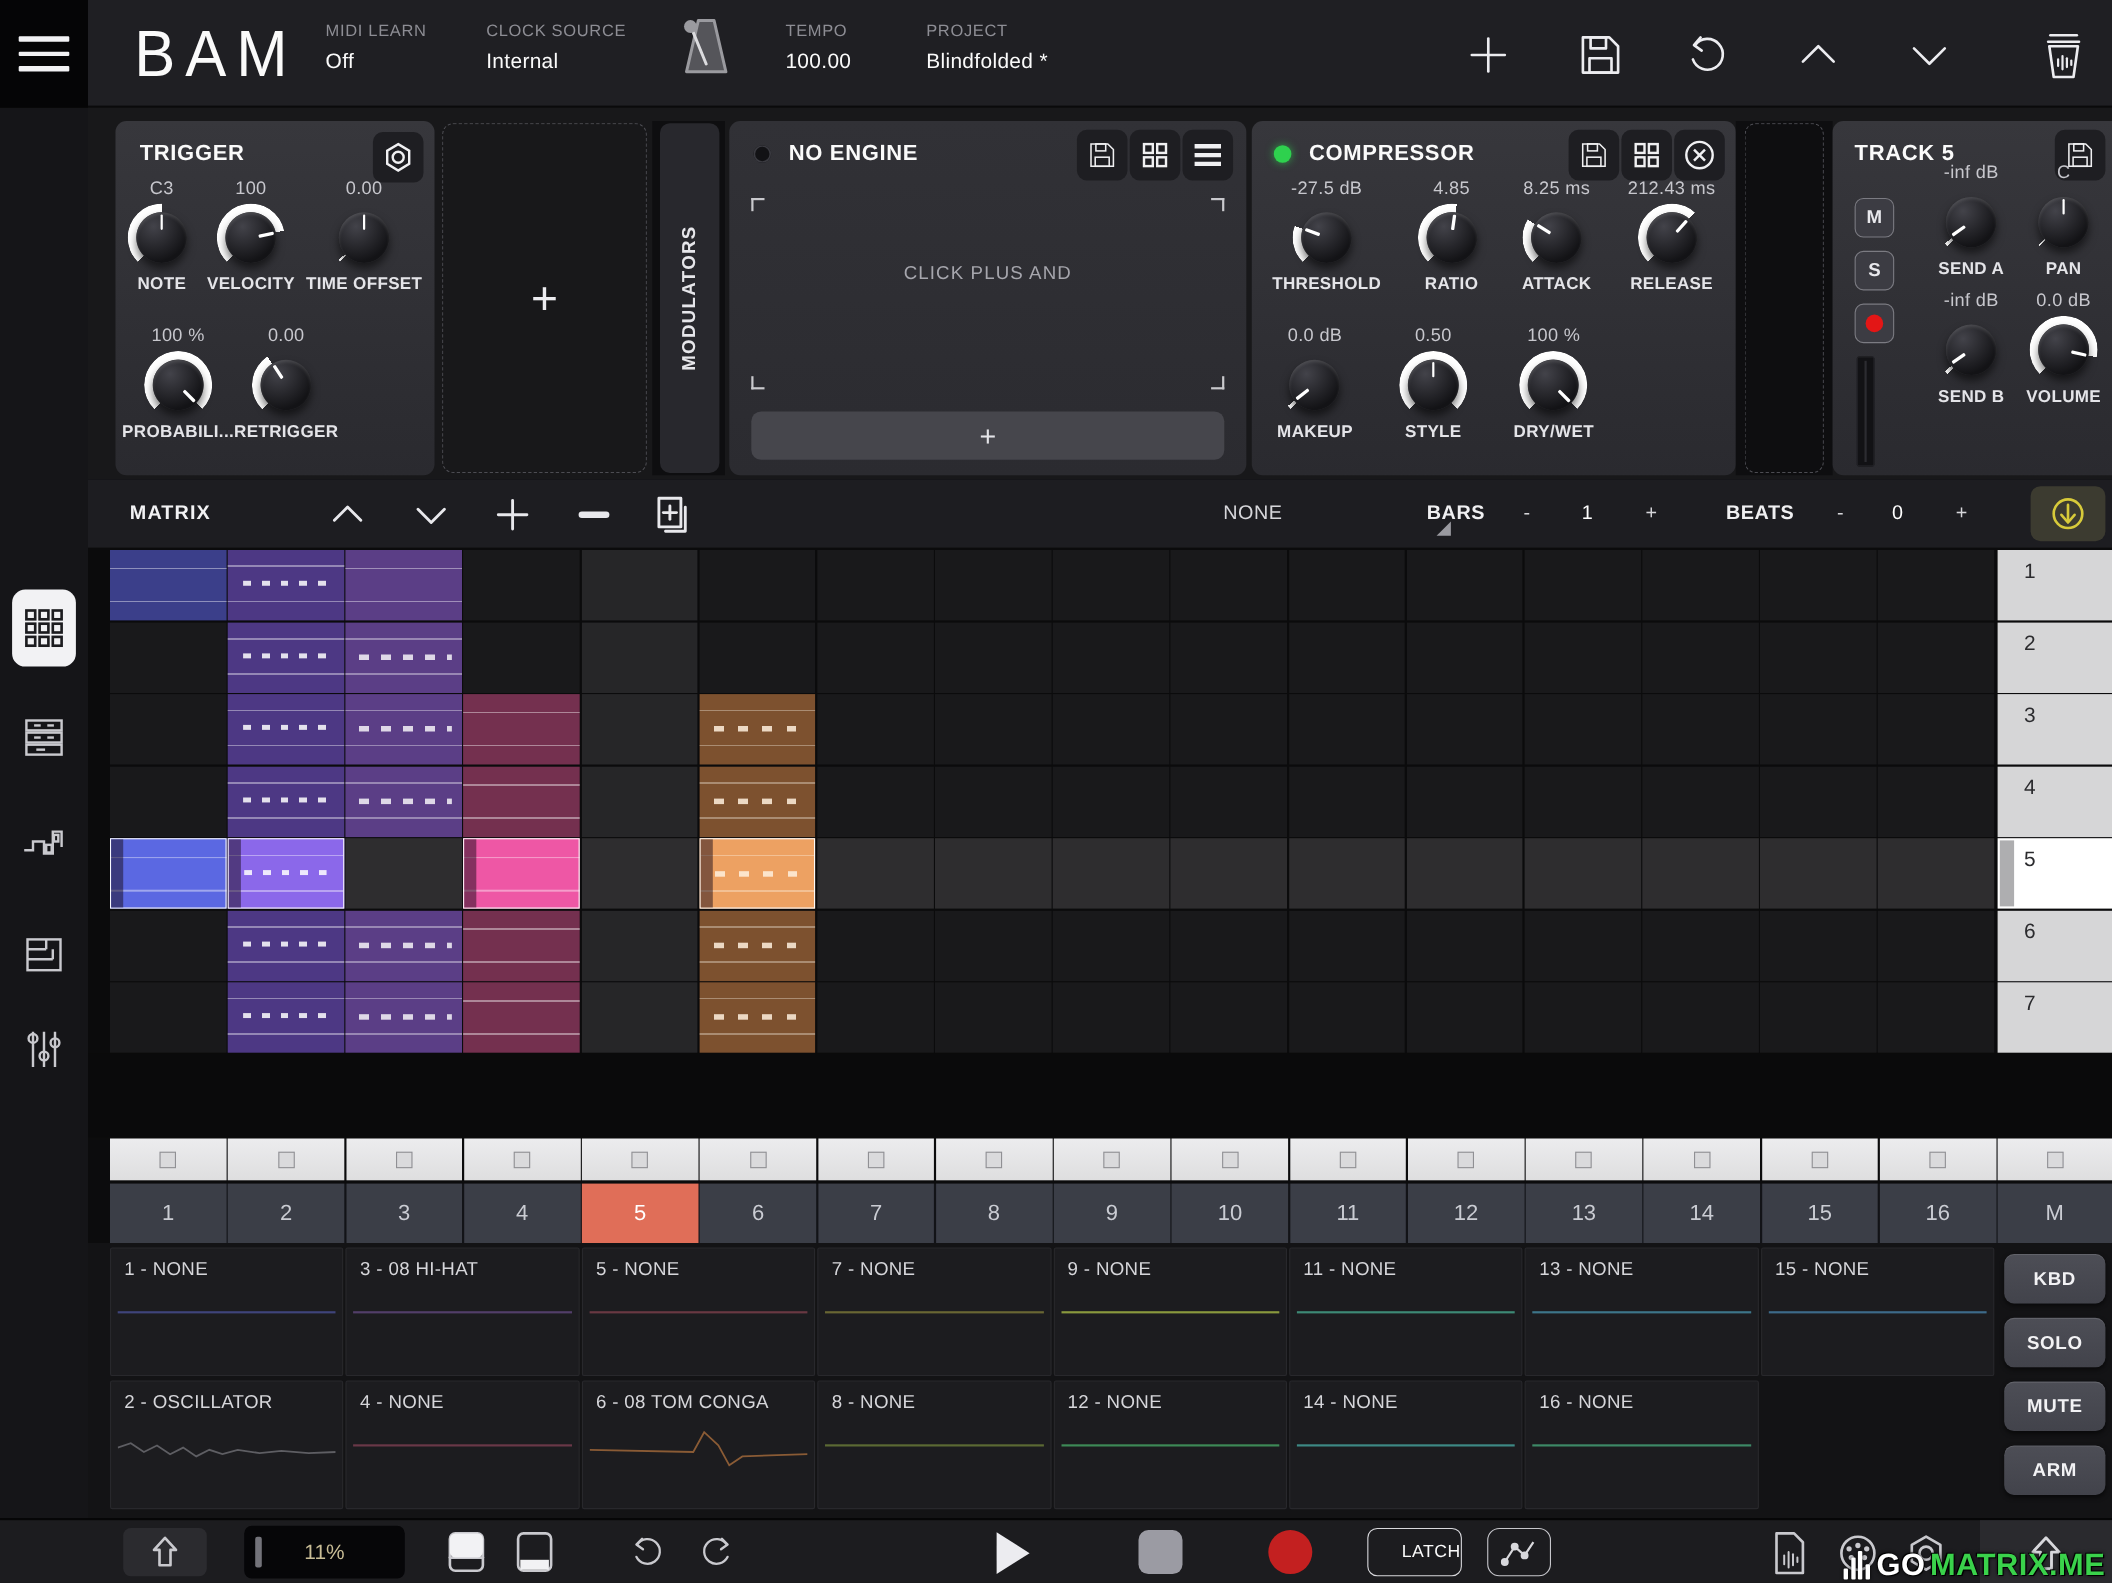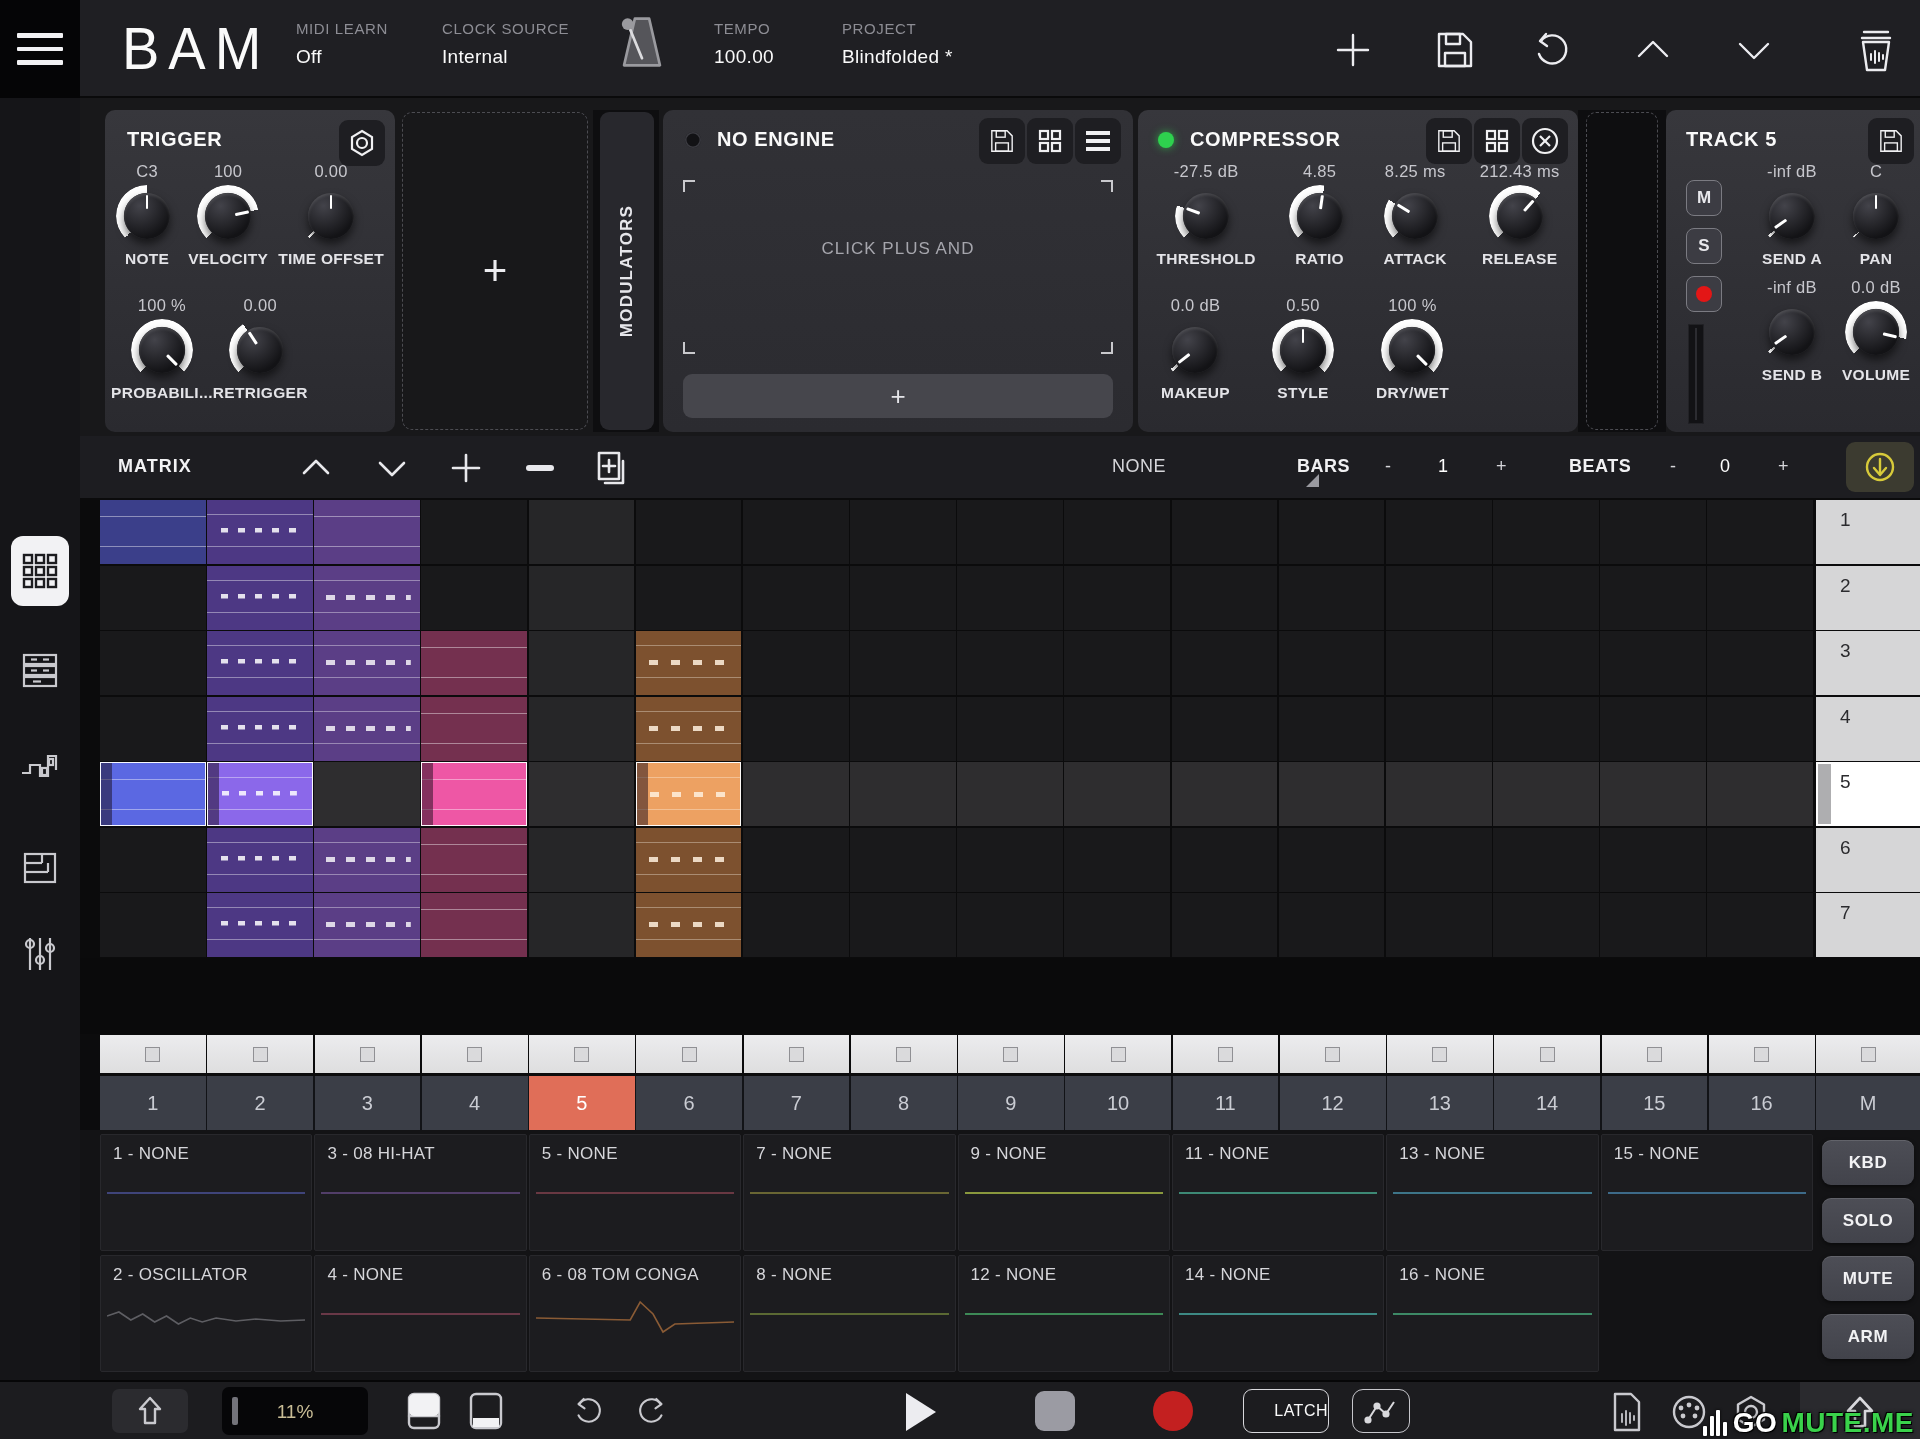--- a/index.html
+++ b/index.html
@@ -481,21 +481,21 @@
     </div>
   <div class="sq-btn" style="left:20px;top:118px">
       <span>S</span>
     </div>
   <div class="sq-btn" style="left:20px;top:166px">
       <i style="width:16px;height:16px;border-radius:50%;background:#e31616"></i>
     </div>
   <div class="meter" style="left:22px;top:214px;height:100px">
       <i></i>
     </div>
-  <div style="position:absolute;left:84px;top:52px;right:2px;display:grid;grid-template-columns:1fr 1fr;row-gap:8px">
+  <div style="position:absolute;left:84px;top:38px;right:2px;display:grid;grid-template-columns:1fr 1fr;row-gap:8px">
     <div class="kgroup">
       <div class="kval">-inf dB</div>
       <div class="knob" style="--rot:-125deg;--arc:6deg">
           <div class="ring"></div>
           <div class="cap"></div>
           <div class="needle"></div>
         </div>
       <div class="klab">SEND A</div>
     </div>
     <div class="kgroup">
@@ -939,14 +939,14 @@
 </div>
 
 <div class="watermark">
   <span class="wm-ic">
       <i style="height:10px"></i>
       <i style="height:20px"></i>
       <i style="height:26px"></i>
       <i style="height:14px"></i>
     </span>
   <span class="wm1">GO</span>
-    <span class="wm2">MUTE.ME</span>
+    <span class="wm2">MATRIX.ME</span>
 </div>
 
 </body></html>

